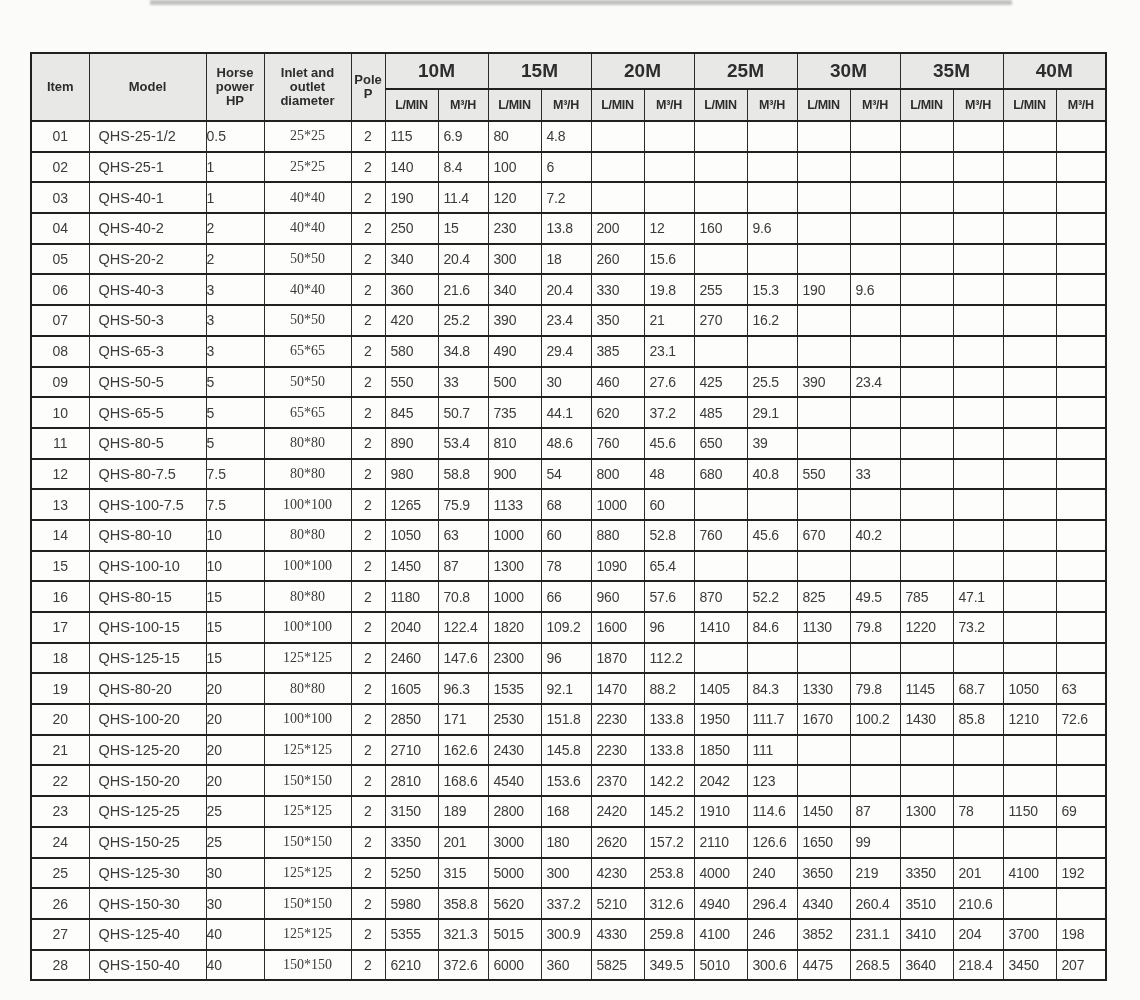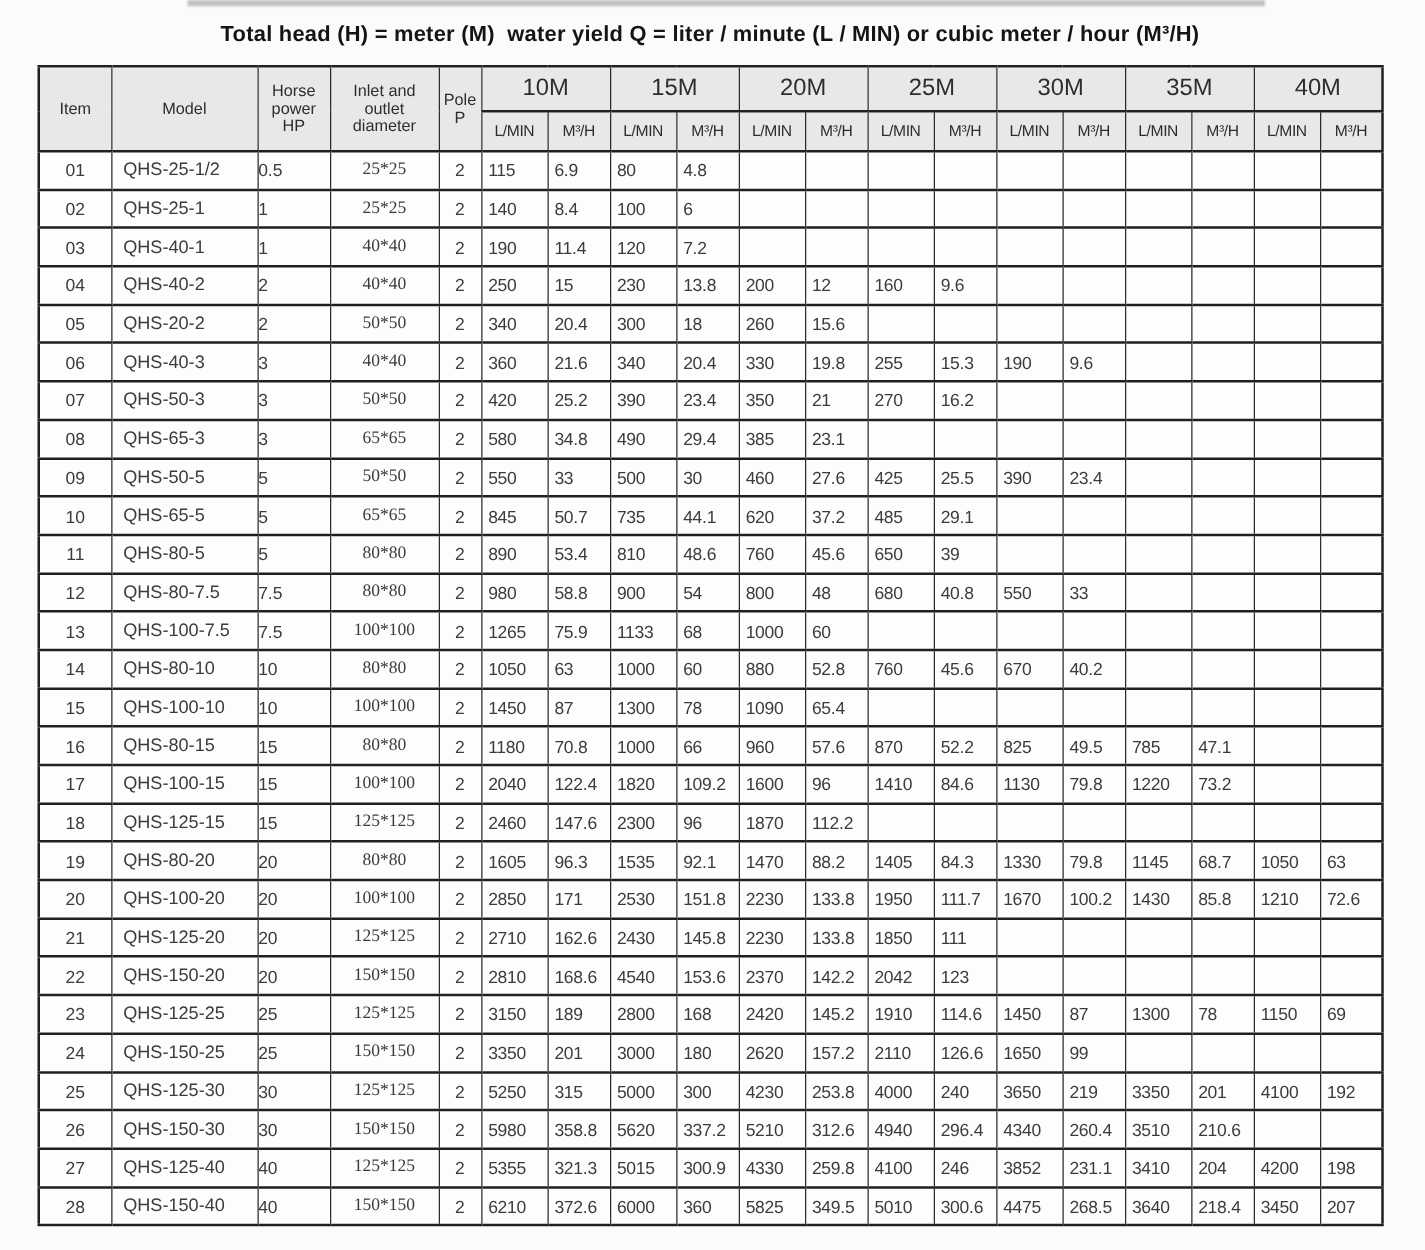--- a/index.html
+++ b/index.html
@@ -44,21 +44,21 @@
   .spec th, .spec td {
     border-left: 1.6px solid #2c2c2c;
     border-right: 1.6px solid #2c2c2c;
     border-top: 2.1px solid #202020;
     border-bottom: 2.1px solid #202020;
     overflow: hidden;
     white-space: nowrap;
   }
   .spec thead th {
     background: #e8e8e7;
-    font-weight: normal;
+    font-weight: bold;
     color: #2d2d2d;
     font-size: 13px;
     line-height: 14px;
     text-align: center;
     vertical-align: middle;
     white-space: normal;
     padding: 2px 1px;
   }
   .spec thead th.group-h {
     font-size: 19px;
@@ -82,21 +82,20 @@
   .c-hp    { }
   .c-dia   { text-align: center; font-family: Liberation Serif, serif; }
   .c-pole  { text-align: center; }
   .c-lmin, .c-m3h { text-align: left; padding-left: 5px !important; letter-spacing: -0.2px; }
 </style>
 </head>
 <body>
 
 <div class="page">
   <div class="top-strip"></div>
-  <div class="title">Total head (H) = meter (M)  water yield Q = liter / minute (L / MIN) or cubic meter / hour (M³/H)</div>
   <table class="spec">
     <colgroup>
         <col style="width: 58px;">
         <col style="width: 117px;">
         <col style="width: 58px;">
         <col style="width: 87px;">
         <col style="width: 34px;">
         <col style="width: 53px;">
         <col style="width: 50px;">
         <col style="width: 53px;">
@@ -702,21 +701,21 @@
           <td class="c-lmin">5015</td>
           <td class="c-m3h">300.9</td>
           <td class="c-lmin">4330</td>
           <td class="c-m3h">259.8</td>
           <td class="c-lmin">4100</td>
           <td class="c-m3h">246</td>
           <td class="c-lmin">3852</td>
           <td class="c-m3h">231.1</td>
           <td class="c-lmin">3410</td>
           <td class="c-m3h">204</td>
-          <td class="c-lmin">4200</td>
+          <td class="c-lmin">3700</td>
           <td class="c-m3h">198</td>
         </tr>
         <tr>
           <td class="c-item">28</td>
           <td class="c-model">QHS-150-40</td>
           <td class="c-hp">40</td>
           <td class="c-dia">150*150</td>
           <td class="c-pole">2</td>
           <td class="c-lmin">6210</td>
           <td class="c-m3h">372.6</td>

